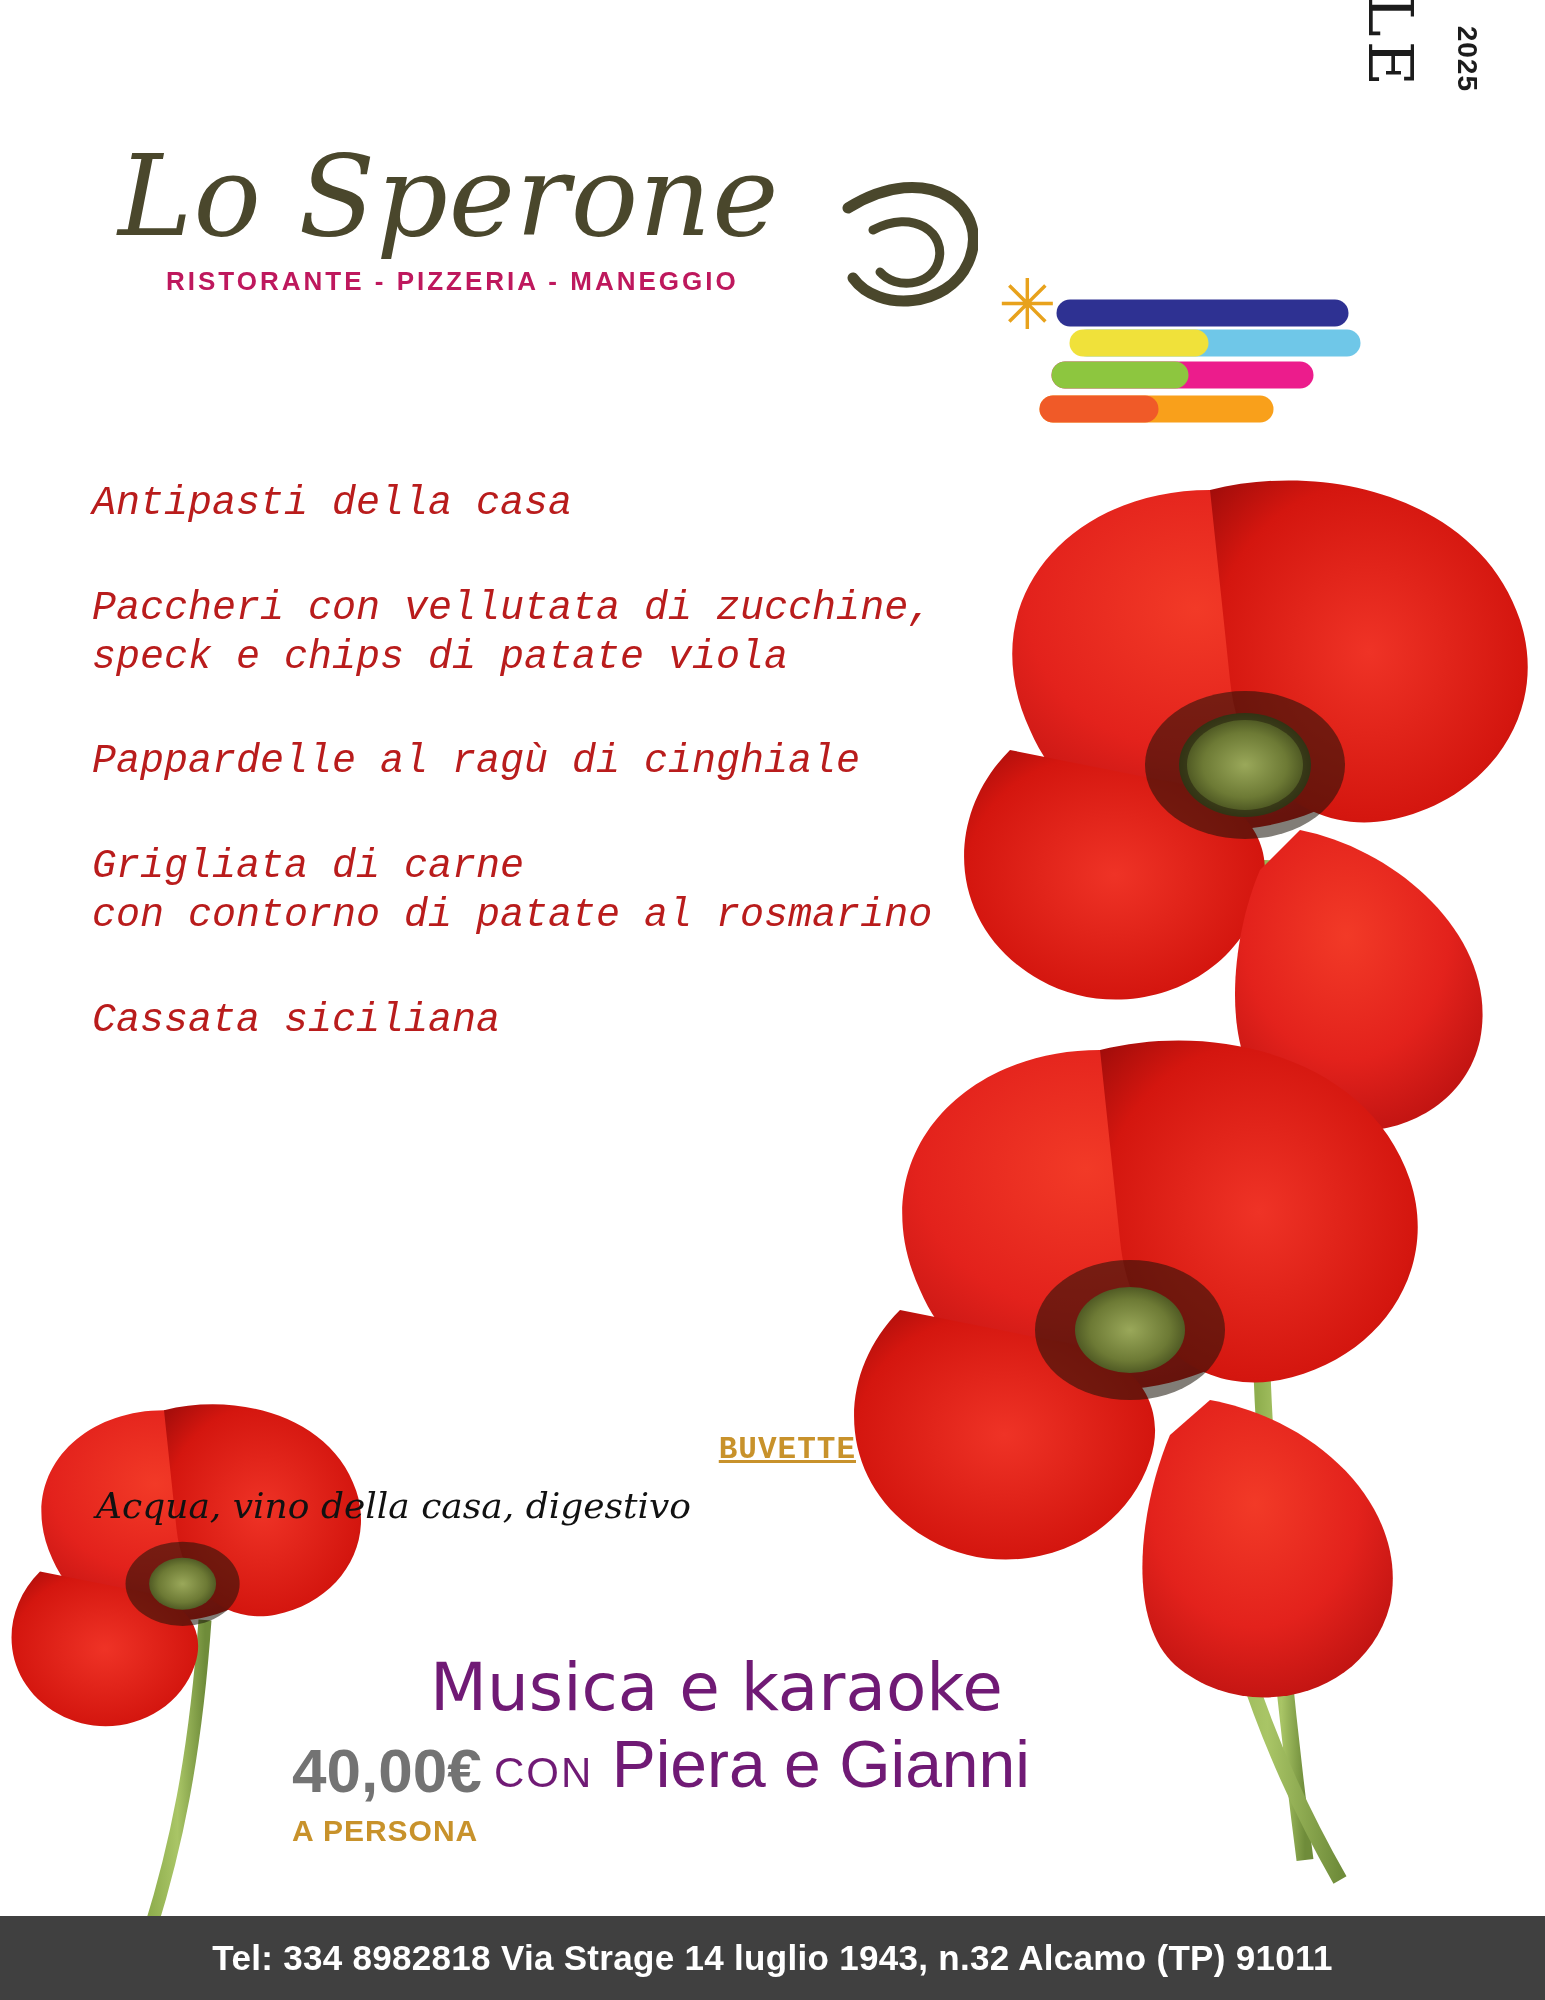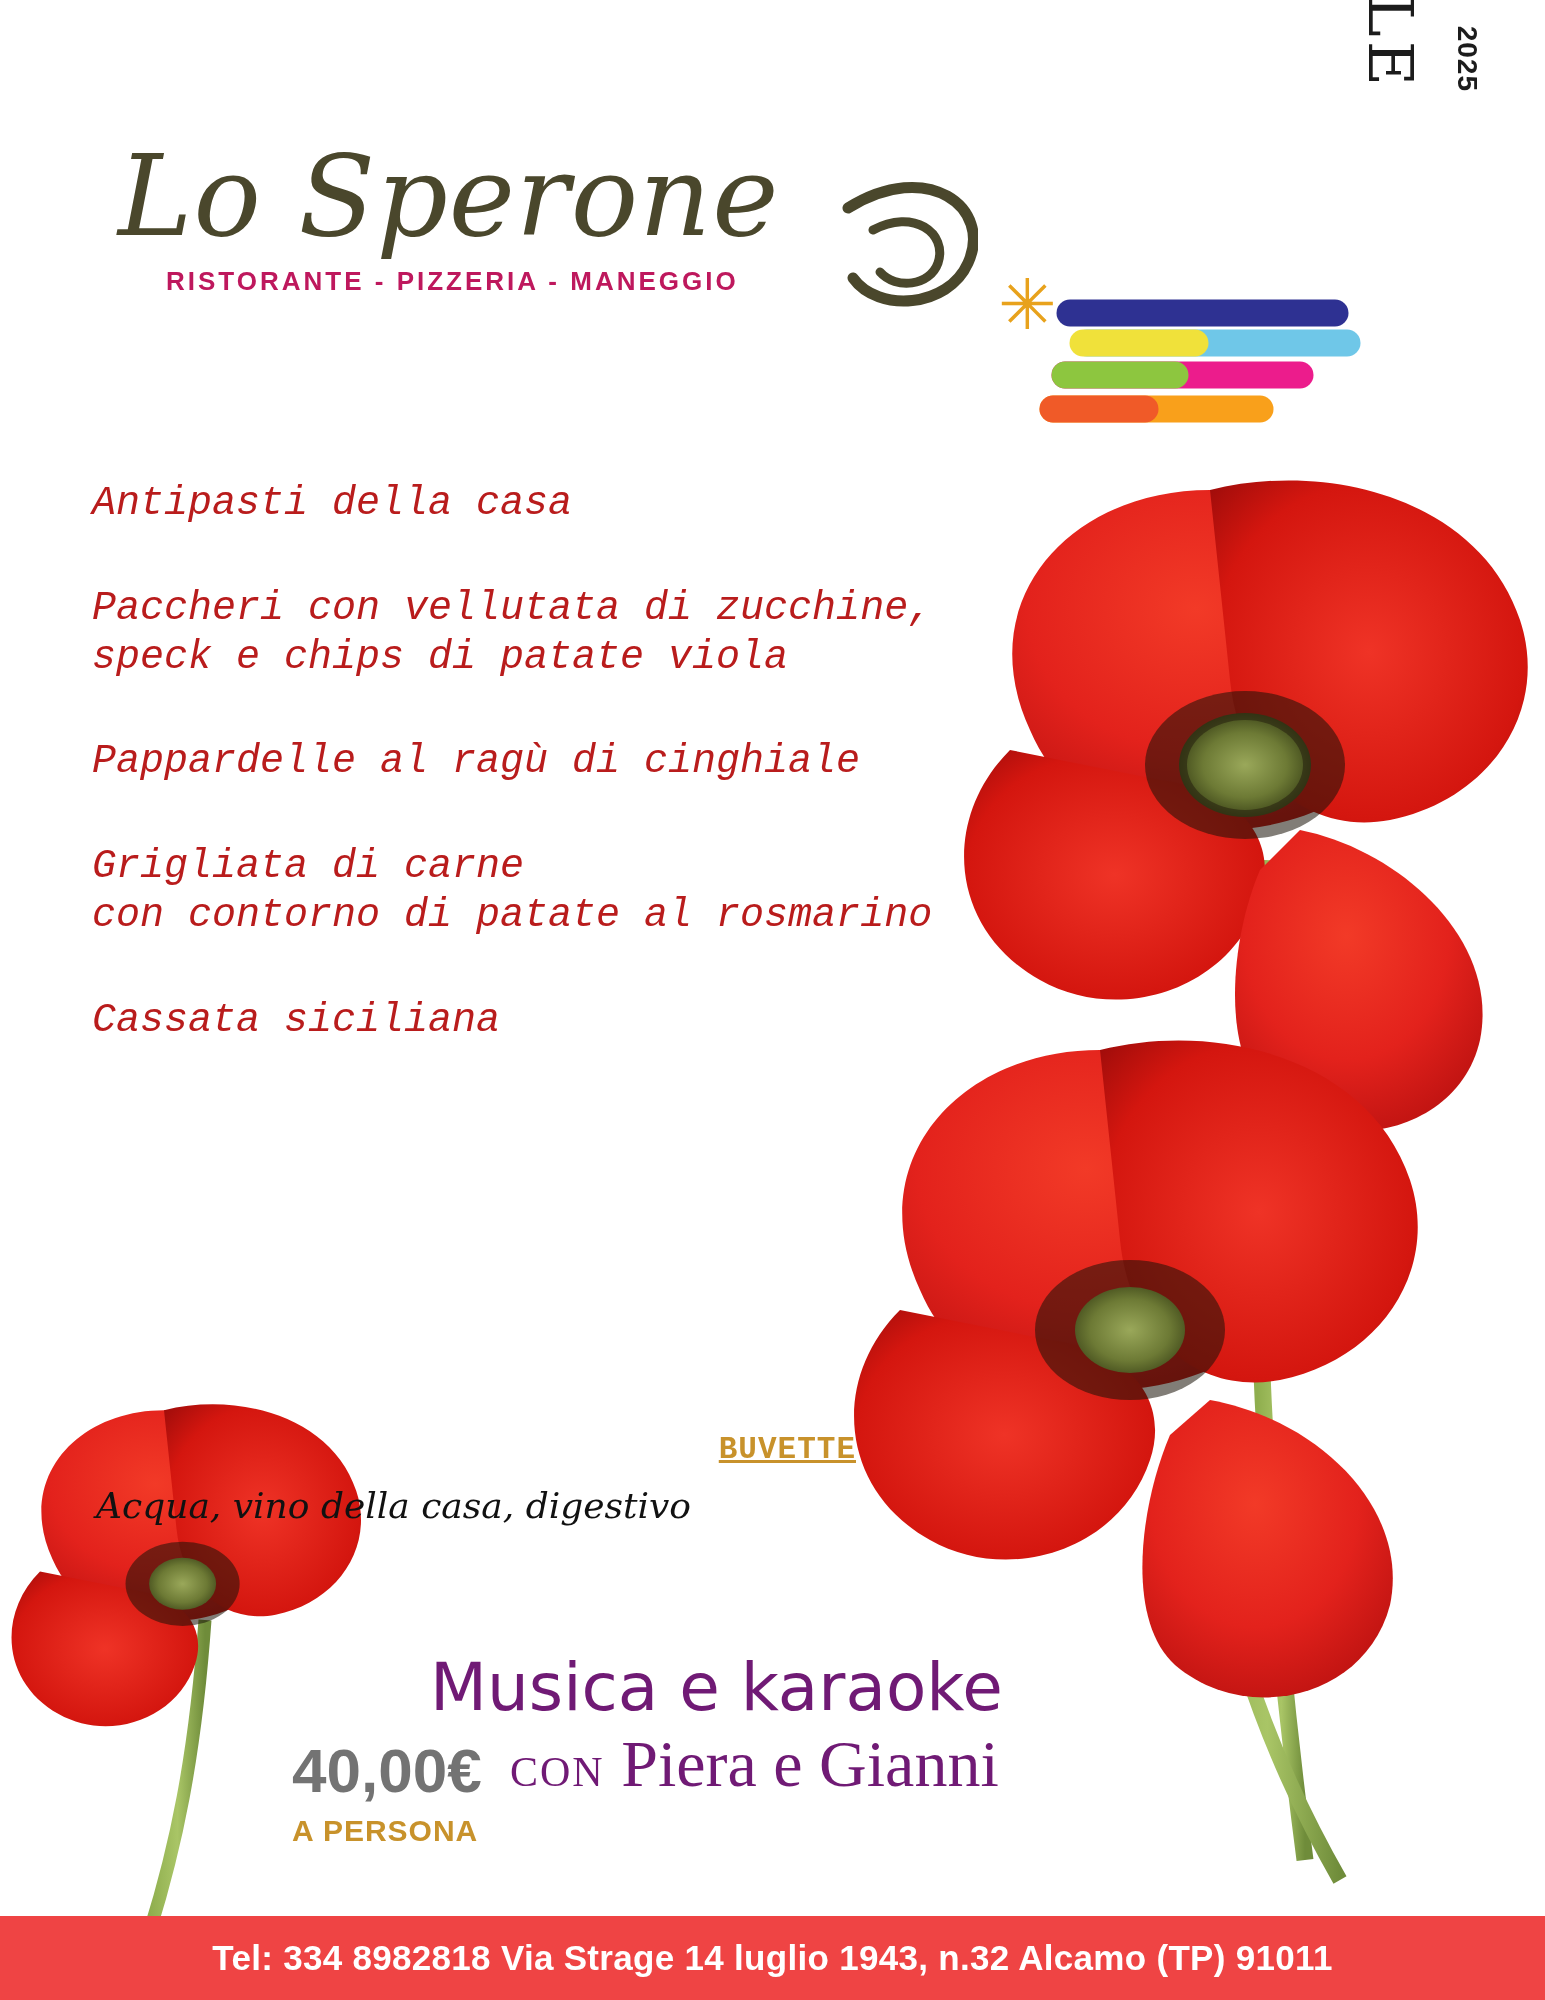--- a/index.html
+++ b/index.html
@@ -188,38 +188,38 @@
     color: #701a75;
   }
   .music-line1 {
     font-family: "DejaVu Sans", sans-serif;
     font-size: 66px;
     line-height: 1;
     letter-spacing: 0px;
   }
   .music-line2 {
     margin-top: 10px;
-    margin-left: 80px;
-    font-family: Liberation Serif, serif;
+    margin-left: 64px;
+    font-family: Liberation Sans, sans-serif;
     font-size: 66px;
     line-height: 1;
   }
   .music-con {
     font-size: 42px;
     letter-spacing: 2px;
   }
 
   
   .footer {
     position: absolute;
     left: 0;
     right: 0;
     bottom: 0;
     height: 84px;
-    background: #ef4444;
+    background: #404040;
     color: #ffffff;
     display: flex;
     align-items: center;
     justify-content: center;
     font-family: "Liberation Sans", sans-serif;
     font-weight: bold;
     font-size: 35px;
     letter-spacing: 0.3px;
   }
 

